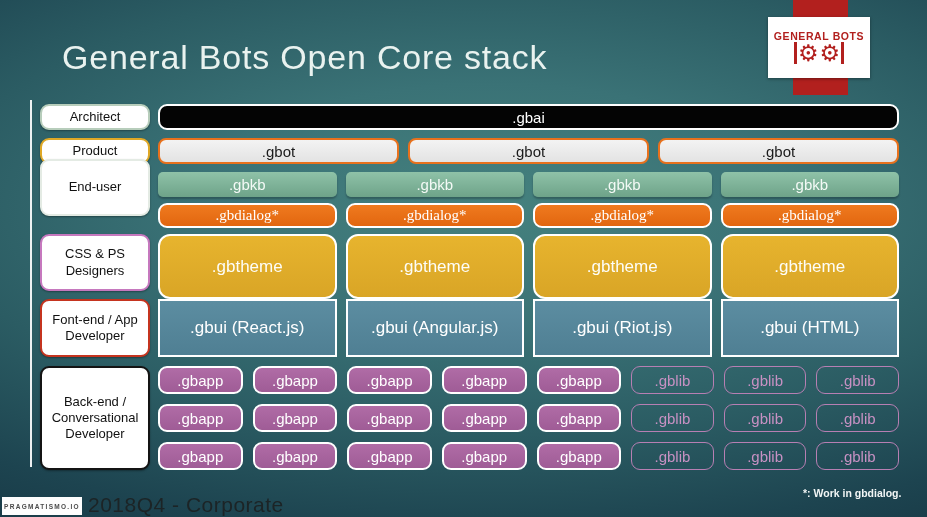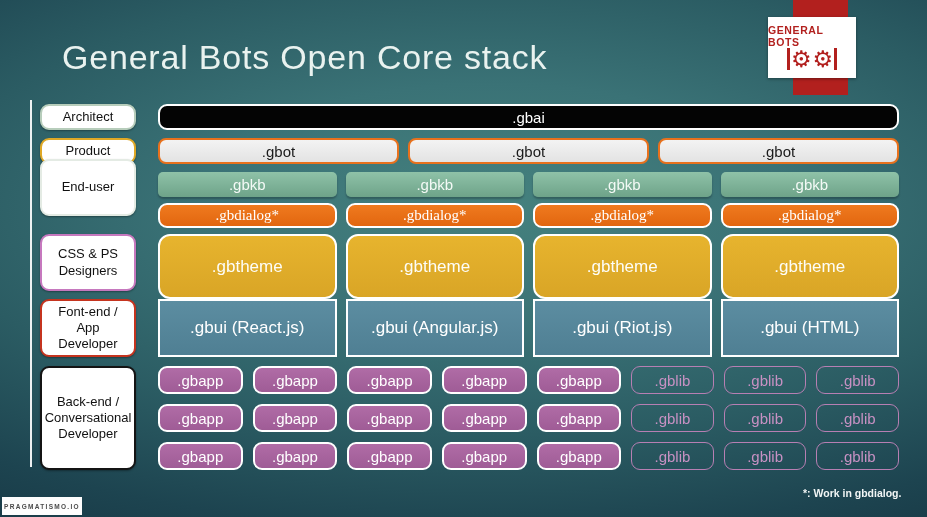--- a/index.html
+++ b/index.html
@@ -15,32 +15,32 @@
            background:rgba(255,255,255,.92); }
 
   .title {
     position:absolute; left:62px; top:38px;
     font-size:34px; font-weight:400; letter-spacing:.8px; color:#e9f2ef;
   }
 
   
   .logo-strip { position:absolute; left:793px; top:0; width:55px; height:95px;
                 background:#b2201e; }
-  .logo-card  { position:absolute; left:768px; top:17px; width:88px; height:61px;
+  .logo-card  { position:absolute; left:768px; top:17px; width:102px; height:61px;
                 background:#ffffff; display:flex; flex-direction:column;
                 align-items:center; justify-content:center; gap:1px;
                 box-shadow:0 1px 3px rgba(0,0,0,.4); }
   .logo-brand { color:#b2201e; font-weight:bold; font-size:10.5px; letter-spacing:.6px; }
   .logo-gears { display:flex; align-items:center; gap:1px; margin-top:-2px; }
   .logo-gears .tick { width:3px; height:22px; background:#b2201e; }
   .logo-gears .gear { color:#b2201e; font-size:23px; line-height:24px; }
 
   
   .rowlabel {
-    position:absolute; left:40px; width:96px;
+    position:absolute; left:40px; width:110px;
     background:#ffffff; border-radius:9px;
     display:flex; align-items:center; justify-content:center; text-align:center;
     color:#111; font-size:13px; line-height:1.25; padding:2px 6px;
     box-shadow:0 1px 2px rgba(0,0,0,.35);
   }
   .lbl-architect { top:104px; height:26px; border:2px solid #b7cdbb; }
   .lbl-product   { top:138px; height:26px; border:2px solid #dfa826; }
   .lbl-enduser   { top:159px; height:57px; border:2px solid #e4ebe4; }
   .lbl-designers { top:234px; height:57px; border:2px solid #c678be; }
   .lbl-frontend  { top:299px; height:58px; border:2px solid #c5341f; }
@@ -210,15 +210,16 @@
     <div class="gbapp">.gbapp</div>
     <div class="gbapp">.gbapp</div>
     <div class="gbapp">.gbapp</div>
     <div class="gbapp">.gbapp</div>
     <div class="gblib">.gblib</div>
     <div class="gblib">.gblib</div>
     <div class="gblib">.gblib</div>
   </div>
 
   <div class="badge">PRAGMATISMO.IO</div>
+  <div class="caption">2018Q4 - Corporate</div>
   <div class="footnote">*: Work in gbdialog.</div>
 
 </div>
 
 </body></html>

